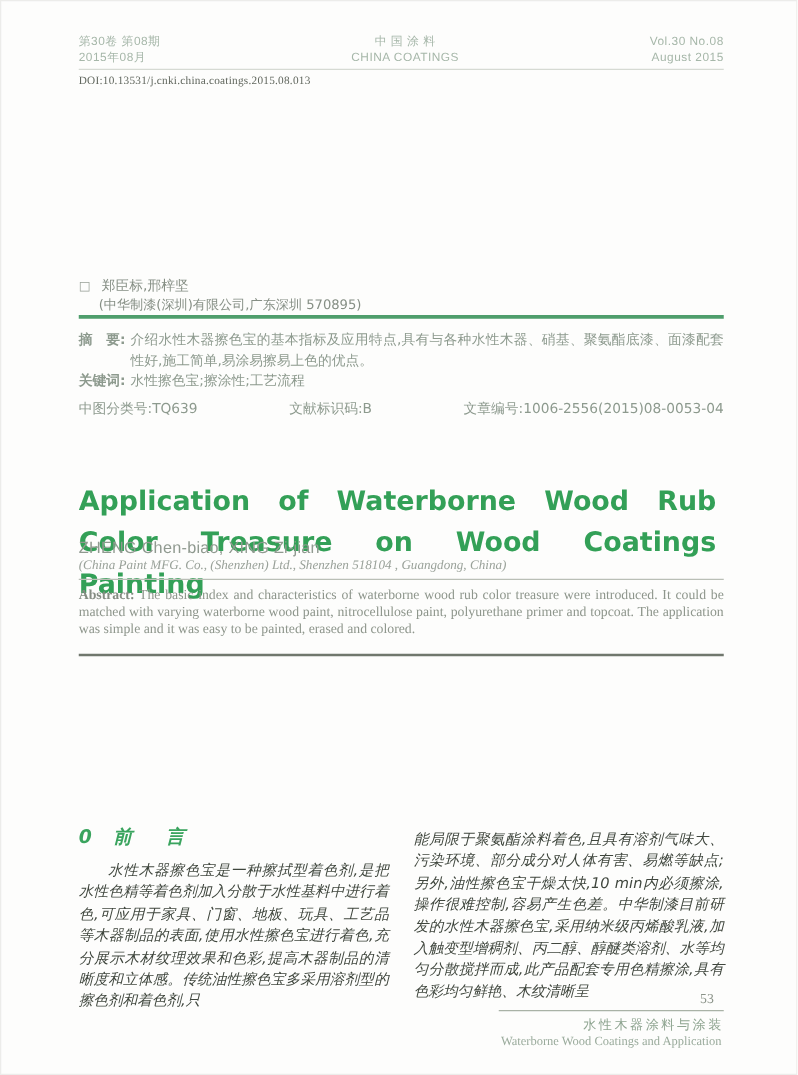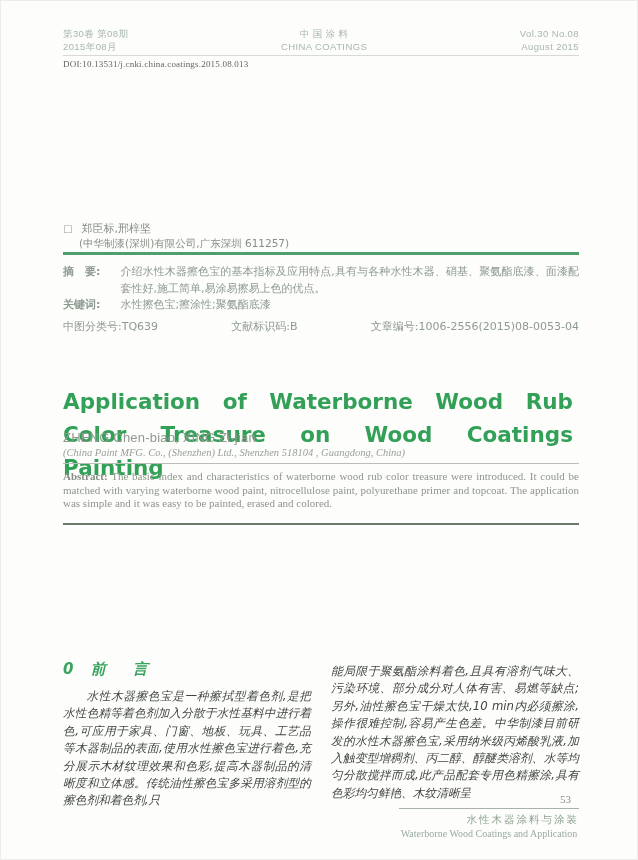--- a/index.html
+++ b/index.html
@@ -37,21 +37,21 @@
   .affil-cn{position:absolute;top:236px;left:78px;font-size:10.5px;color:#868f85;
     font-family:"DejaVu Sans", sans-serif;}
   .green-rule{position:absolute;top:251px;left:62px;right:58px;height:3px;background:#4f9e6c;}
 
   
   .abstract-cn{
     position:absolute;top:263px;left:62px;right:58px;
     color:#8d9a8e;font-size:11px;line-height:16.5px;
     font-family:"DejaVu Sans", sans-serif;
   }
-  .abstract-cn .row{display:flex;gap:16px;}
+  .abstract-cn .row{display:flex;}
   .abstract-cn .lab{font-weight:bold;white-space:nowrap;margin-right:4px;}
   .abstract-cn .txt{flex:1;text-align:justify;}
   .abstract-cn .meta{display:flex;justify-content:space-between;margin-top:5px;}
 
   
   .title-en{
     position:absolute;top:366px;left:62px;width:510px;
     color:#33a057;font-size:21.5px;font-weight:bold;line-height:33px;
     font-family:"DejaVu Sans", sans-serif;
     text-align:justify;word-spacing:3px;
@@ -114,31 +114,31 @@
       <div>Vol.30 No.08</div>
       <div>August 2015</div>
     </div>
   </div>
   <div class="masthead-rule"></div>
   <div class="doi">DOI:10.13531/j.cnki.china.coatings.2015.08.013</div>
 
   <div class="authors-cn">
     <span class="marker">□</span><span>郑臣标,邢梓坚</span>
   </div>
-  <div class="affil-cn">(中华制漆(深圳)有限公司,广东深圳  611257)</div>
+  <div class="affil-cn">(中华制漆(深圳)有限公司,广东深圳  570895)</div>
   <div class="green-rule"></div>
 
   <div class="abstract-cn">
     <div class="row">
       <span class="lab">摘　要:</span>
       <span class="txt">介绍水性木器擦色宝的基本指标及应用特点,具有与各种水性木器、硝基、聚氨酯底漆、面漆配套性好,施工简单,易涂易擦易上色的优点。</span>
     </div>
     <div class="row">
       <span class="lab">关键词:</span>
-      <span class="txt">水性擦色宝;擦涂性;聚氨酯底漆</span>
+      <span class="txt">水性擦色宝;擦涂性;工艺流程</span>
     </div>
     <div class="meta">
       <span>中图分类号:TQ639</span>
       <span>文献标识码:B</span>
       <span>文章编号:1006-2556(2015)08-0053-04</span>
     </div>
   </div>
 
   <h2 class="title-en">Application of Waterborne Wood Rub Color Treasure on Wood Coatings Painting</h2>
   <div class="authors-en">ZHENG Chen-biao, XING Zi-jian</div>

